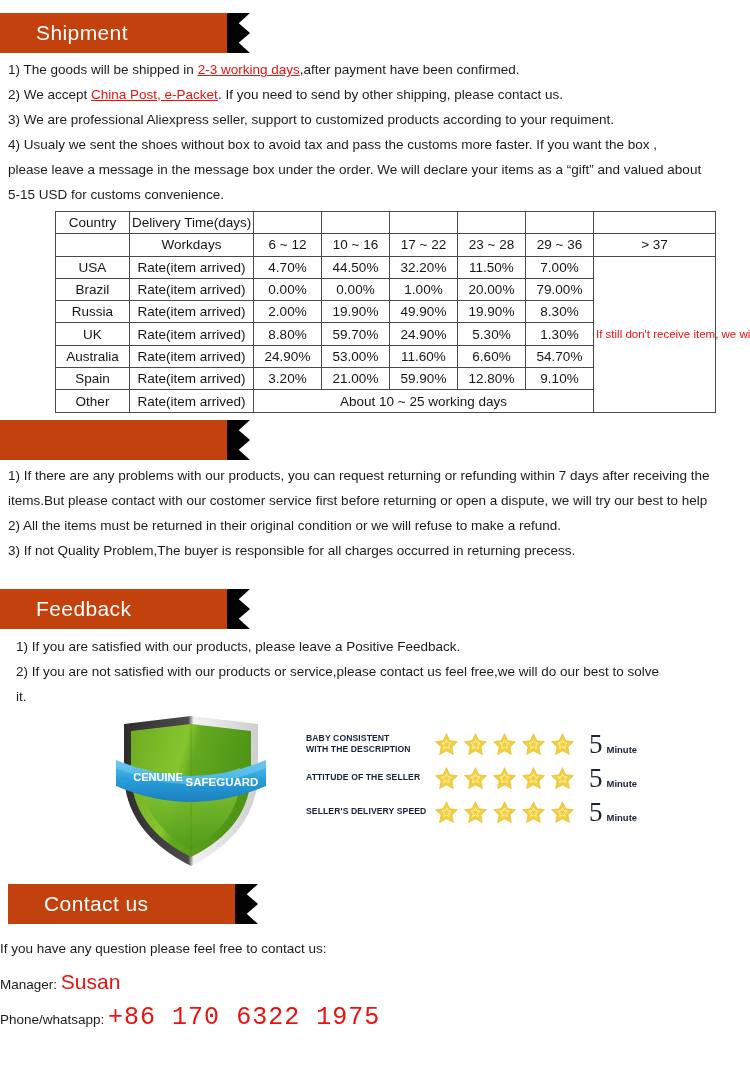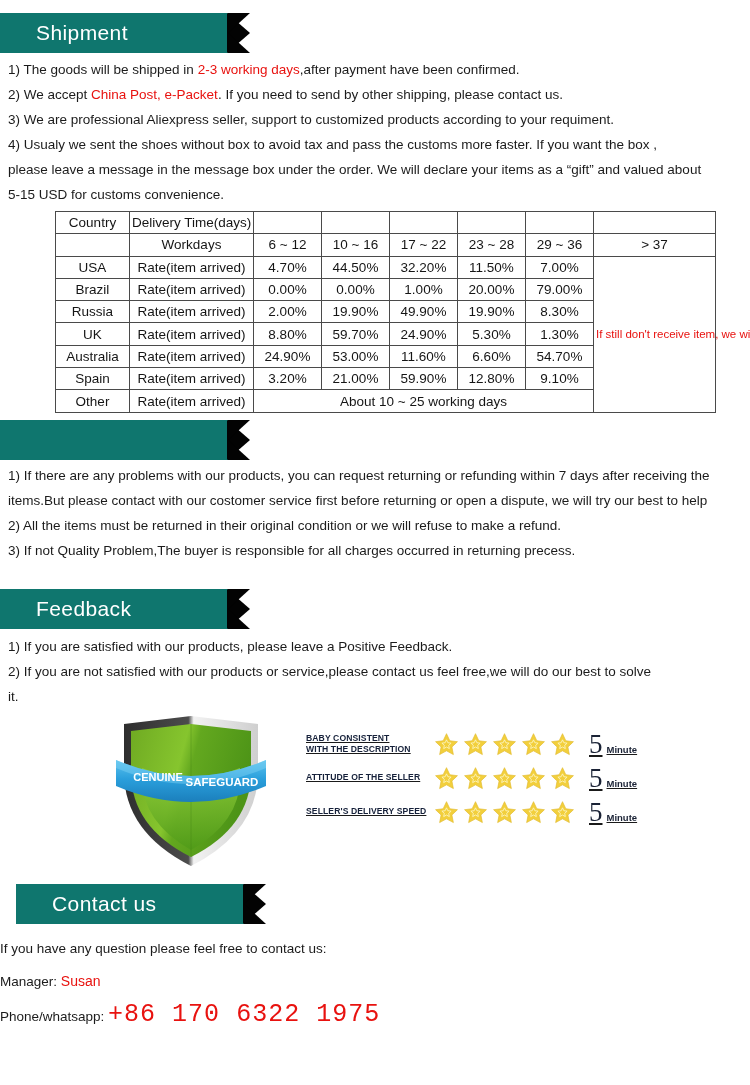--- a/index.html
+++ b/index.html
@@ -15,21 +15,21 @@
     font-family: "Liberation Sans", sans-serif;
     color: #1a1a1a;
     overflow: hidden;
   }
 
   
   .banner {
     position: relative;
     width: 228px;
     height: 40px;
-    background: #0f766e;
+    background: #c2410c;
     display: flex;
     align-items: center;
     color: #ffffff;
     font-size: 21px;
     letter-spacing: 0.4px;
     padding-left: 36px;
     font-weight: 400;
   }
   .banner::after {
     content: "";
@@ -55,21 +55,21 @@
   .banner-label { position: relative; z-index: 2; }
 
   
   .para {
     font-size: 13.5px;
     line-height: 25px;
     color: #1b1b1b;
     padding: 0 12px 0 8px;
   }
   .para p { margin: 0; }
-  .red { color: #e8120f; }
+  .red { color: #e8120f; text-decoration: underline; }
   .indent { padding-left: 22px; }
 
   
   .table-wrap {
     position: absolute;
     left: 55px;
     top: 211px;
     width: 638px;
   }
   table.delivery {
@@ -122,21 +122,20 @@
     position: absolute;
     left: 306px;
     top: 22px;
     width: 380px;
   }
   .rating-row {
     display: flex;
     align-items: center;
     height: 34px;
     margin-bottom: 0px;
-    text-decoration: underline;
   }
   .rating-label {
     width: 122px;
     font-size: 8.6px;
     font-weight: bold;
     line-height: 11.5px;
     color: #16213a;
     letter-spacing: 0.1px;
   }
   .stars { display: flex; gap: 4px; margin-left: 6px; }
@@ -160,21 +159,21 @@
 
   
   .contact-body { }
   .contact-line {
     font-size: 13.5px;
     line-height: 33px;
     color: #1b1b1b;
   }
   .name-red {
     color: #e8120f;
-    font-size: 14px;
+    font-size: 21px;
   }
   .phone-red {
     color: #e8120f;
     font-family: Liberation Mono, monospace;
     font-size: 25px;
     letter-spacing: 1px;
   }
 
   .abs { position: absolute; }
 </style>
@@ -312,21 +311,21 @@
   <p>3) If not Quality Problem,The buyer is responsible for all charges occurred in returning precess.</p>
 </div>
 
 <div class="abs" style="left:0;top:589px;">
   <div class="banner">
     <span class="banner-label">Feedback</span>
     <span class="banner-arrow"></span>
   </div>
 </div>
 
-<div class="abs para" style="left:0;top:634px;width:664px;">
+<div class="abs para" style="left:8px;top:634px;width:664px;">
   <p>1) If you are satisfied with our products, please leave a Positive Feedback.</p>
   <p>2) If you are not satisfied with our products or service,please contact us feel free,we will do our best to solve it.</p>
 </div>
 
 <div class="trust">
 
   <div class="shield">
     <svg width="158" height="162" viewBox="0 0 158 162">
       <defs>
         <linearGradient id="gOuter" x1="0" y1="0" x2="1" y2="0">
@@ -457,21 +456,21 @@
       </div>
       <div class="score">
         <span class="score-num">5</span>
         <span class="score-unit">Minute</span>
       </div>
     </div>
 
   </div>
 </div>
 
-<div class="abs" style="left:16px;top:884px;">
+<div class="abs" style="left:8px;top:884px;">
   <div class="banner">
     <span class="banner-label">Contact us</span>
     <span class="banner-arrow"></span>
   </div>
 </div>
 
 <div class="abs contact-body" style="left:0;top:932px;width:750px;">
   <div class="contact-line">If you have any question please feel free to contact us:</div>
   <div class="contact-line">
     <span>Manager:</span>

